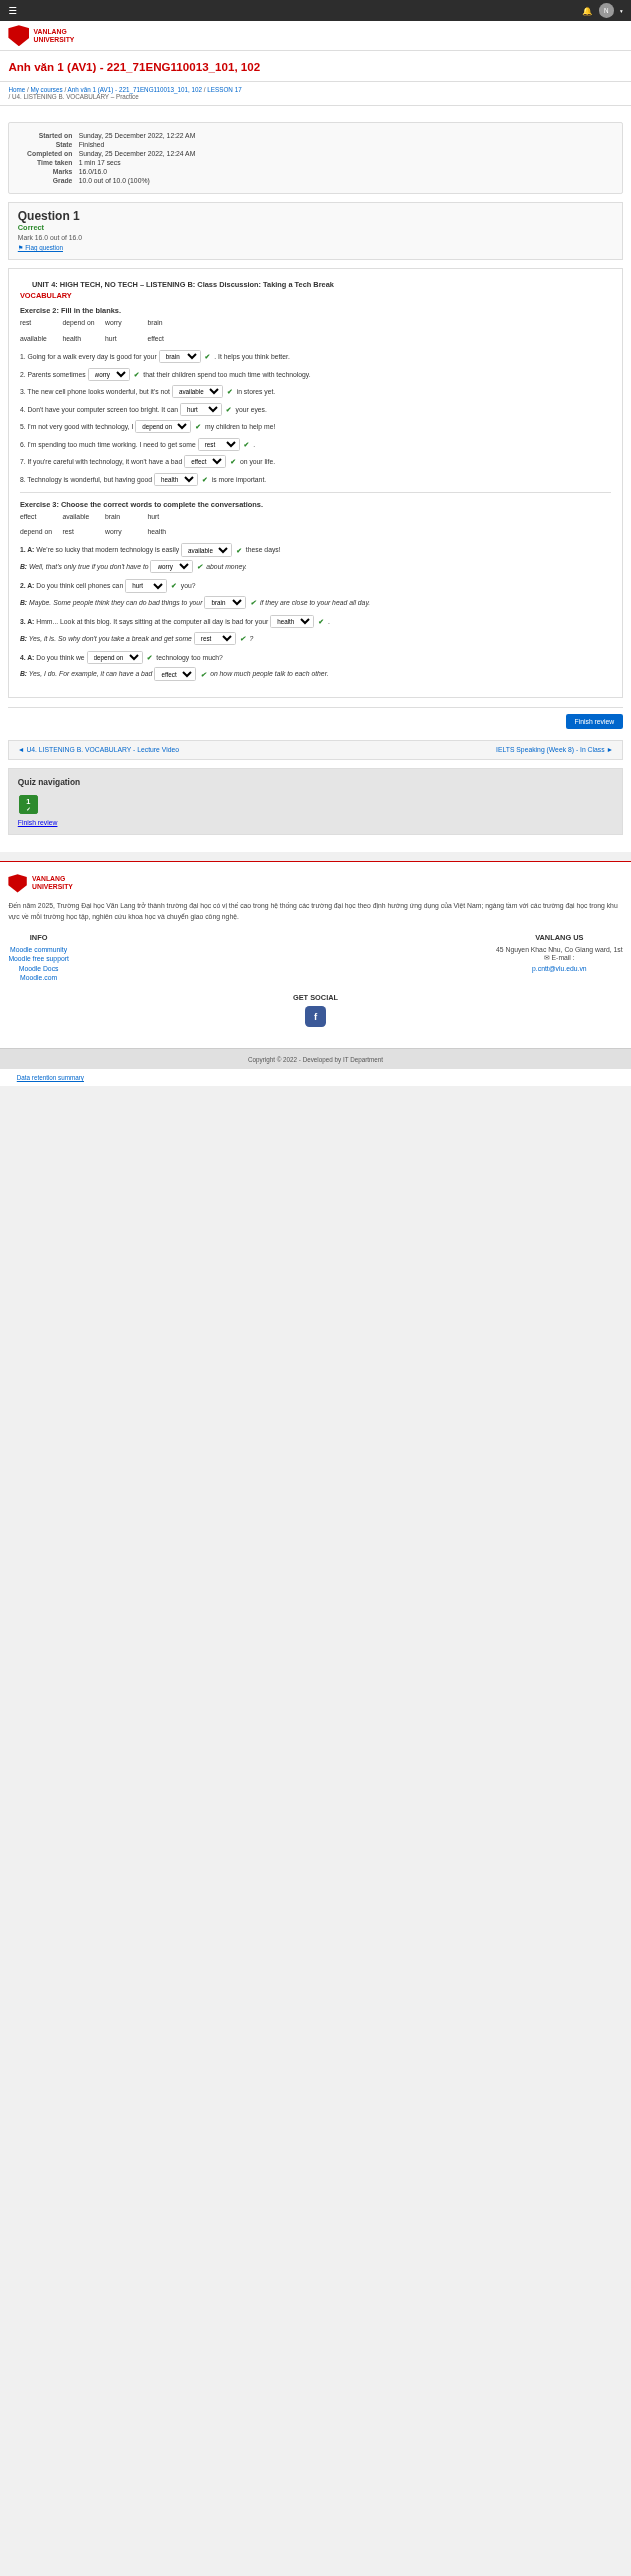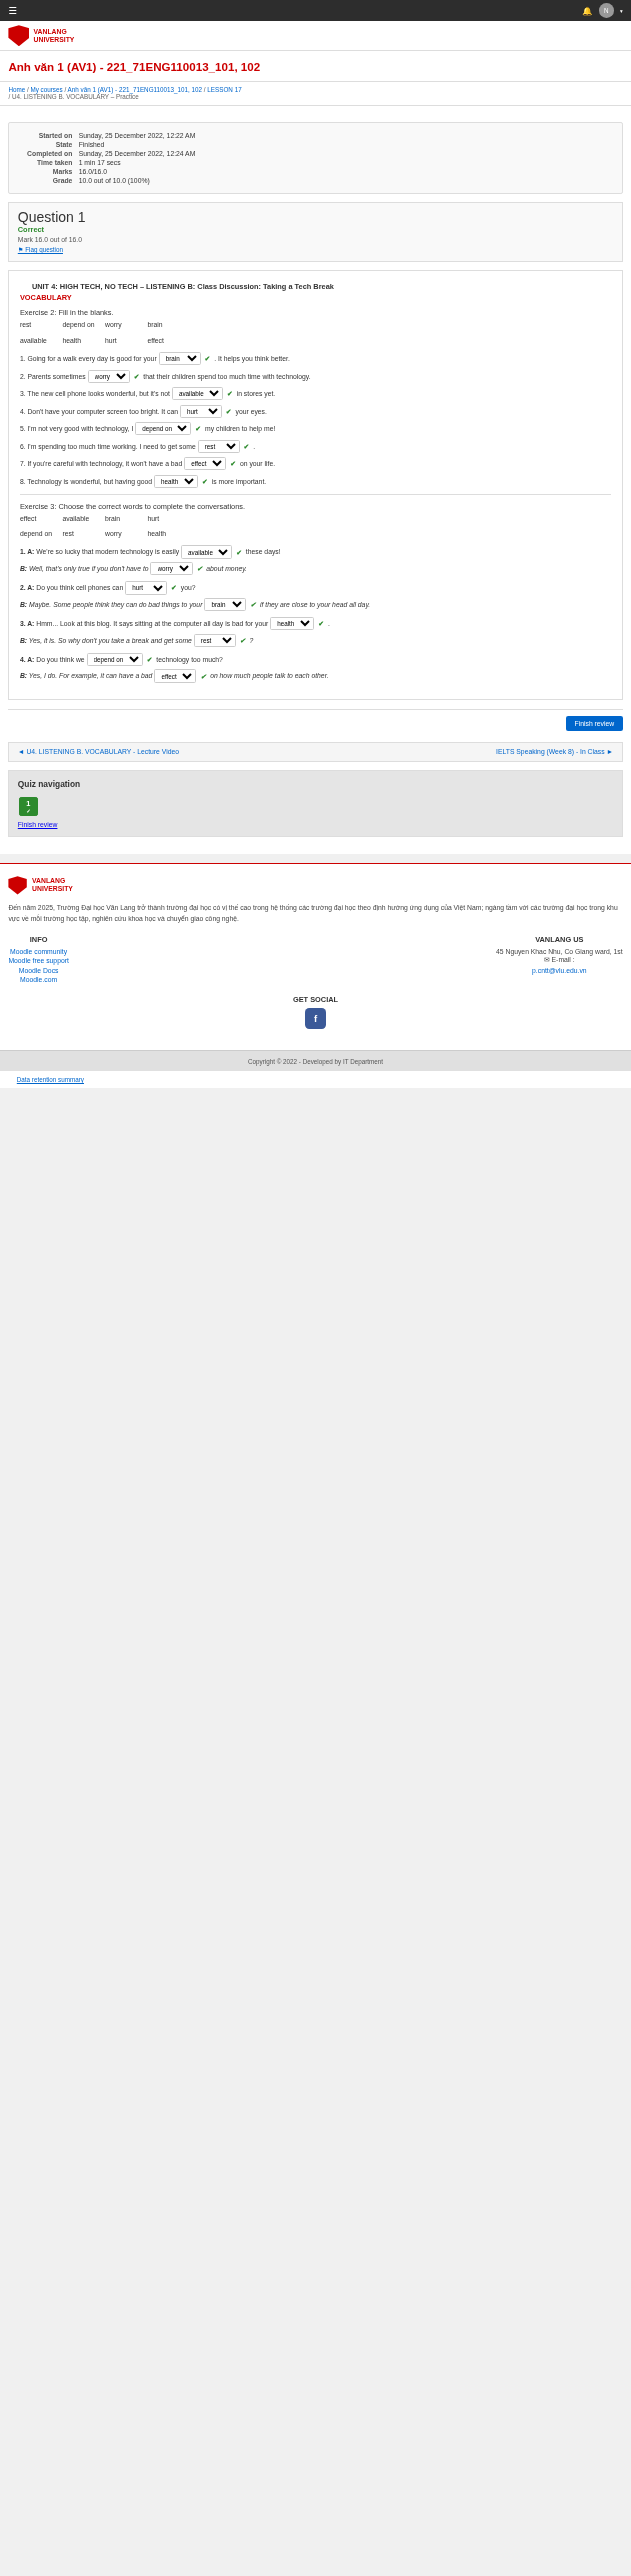--- a/index.html
+++ b/index.html
@@ -97,22 +97,22 @@
     }
 
     
     .question-box {
       border: 0.5px solid #ddd;
       padding: 6.3px 8.4px;
       margin: 8.4px 0;
       background: #f9f9f9;
     }
     .question-header {
-      font-weight: normal;
-      font-size: 14px;
+      font-weight: bold;
+      font-size: 12px;
     }
     .correct-badge { color: #2d8a2d; font-weight: bold; }
     .flag-link { color: #0066cc; font-size: 6.3px; cursor: pointer; }
 
     
     .exercise-content {
       background: white;
       border: 0.5px solid #ddd;
       padding: 10.5px;
       margin: 8.4px 0;
@@ -122,21 +122,21 @@
       font-size: 7.4px;
       margin-bottom: 2.1px;
       margin-left: 12px;
     }
     .vocab-label {
       color: #cc0000;
       font-weight: bold;
       margin-bottom: 4.2px;
     }
     .exercise-instruction {
-      font-weight: normal;
+      font-weight: bold;
       margin: 6.3px 0 4.2px 0;
     }
 
     
     .word-bank {
       display: flex;
       gap: 10.5px;
       margin: 4.2px 0 8.4px 0;
       flex-wrap: wrap;
     }

